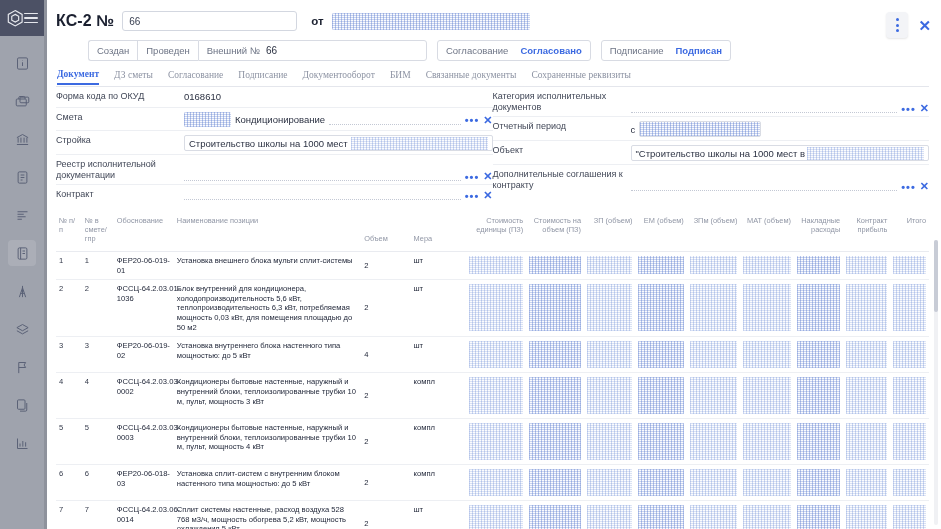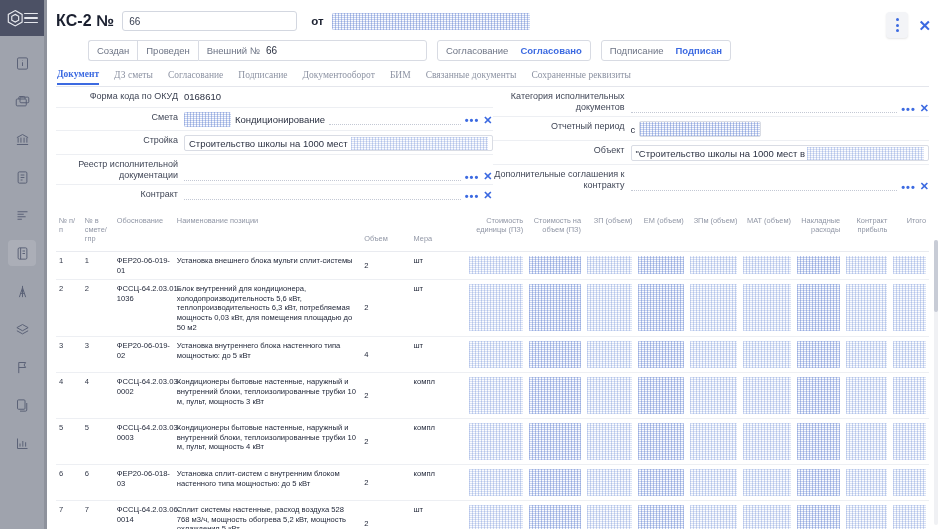--- a/index.html
+++ b/index.html
@@ -103,21 +103,21 @@
 
   
   .form {
     display: grid; grid-template-columns: 1fr 1fr;
     column-gap: 0px; padding: 0 12px; background:#fff;
   }
   .fcol { display: flex; flex-direction: column; }
   .frow {
     display: flex; align-items: flex-start;
     border-bottom: 1px solid #edeff3;
-    min-height: 21px; padding: 4px 0 3px 0; gap: 6px; text-align: right;
+    min-height: 21px; padding: 4px 0 3px 0; gap: 6px;
   }
   .flabel { font-size: 9px; color: #414757; width: 122px; flex: 0 0 122px; line-height: 11px; }
   .fval { flex: 1 1 auto; display: flex; align-items: center; gap: 4px; min-width:0; position:relative; }
   .ftext { font-size: 9.5px; color: #2b3142; white-space: nowrap; overflow: hidden; }
   .dots-line { flex:1 1 auto; height: 11px; border-bottom: 1px dotted #c3c8d4; }
   .ellipsis-btn { color: #3c6ae1; font-weight: 700; font-size: 11px; letter-spacing: 1px; cursor: pointer; line-height:8px; }
   .x-btn { color: #3c6ae1; font-weight: 700; font-size: 11px; cursor: pointer; line-height:10px; }
   .box-inp {
     border: 1px solid #d9dce4; border-radius: 2px; height: 16px; font-size: 9.5px;
     color: #2b3142; padding: 0 4px; display: flex; align-items: center;

